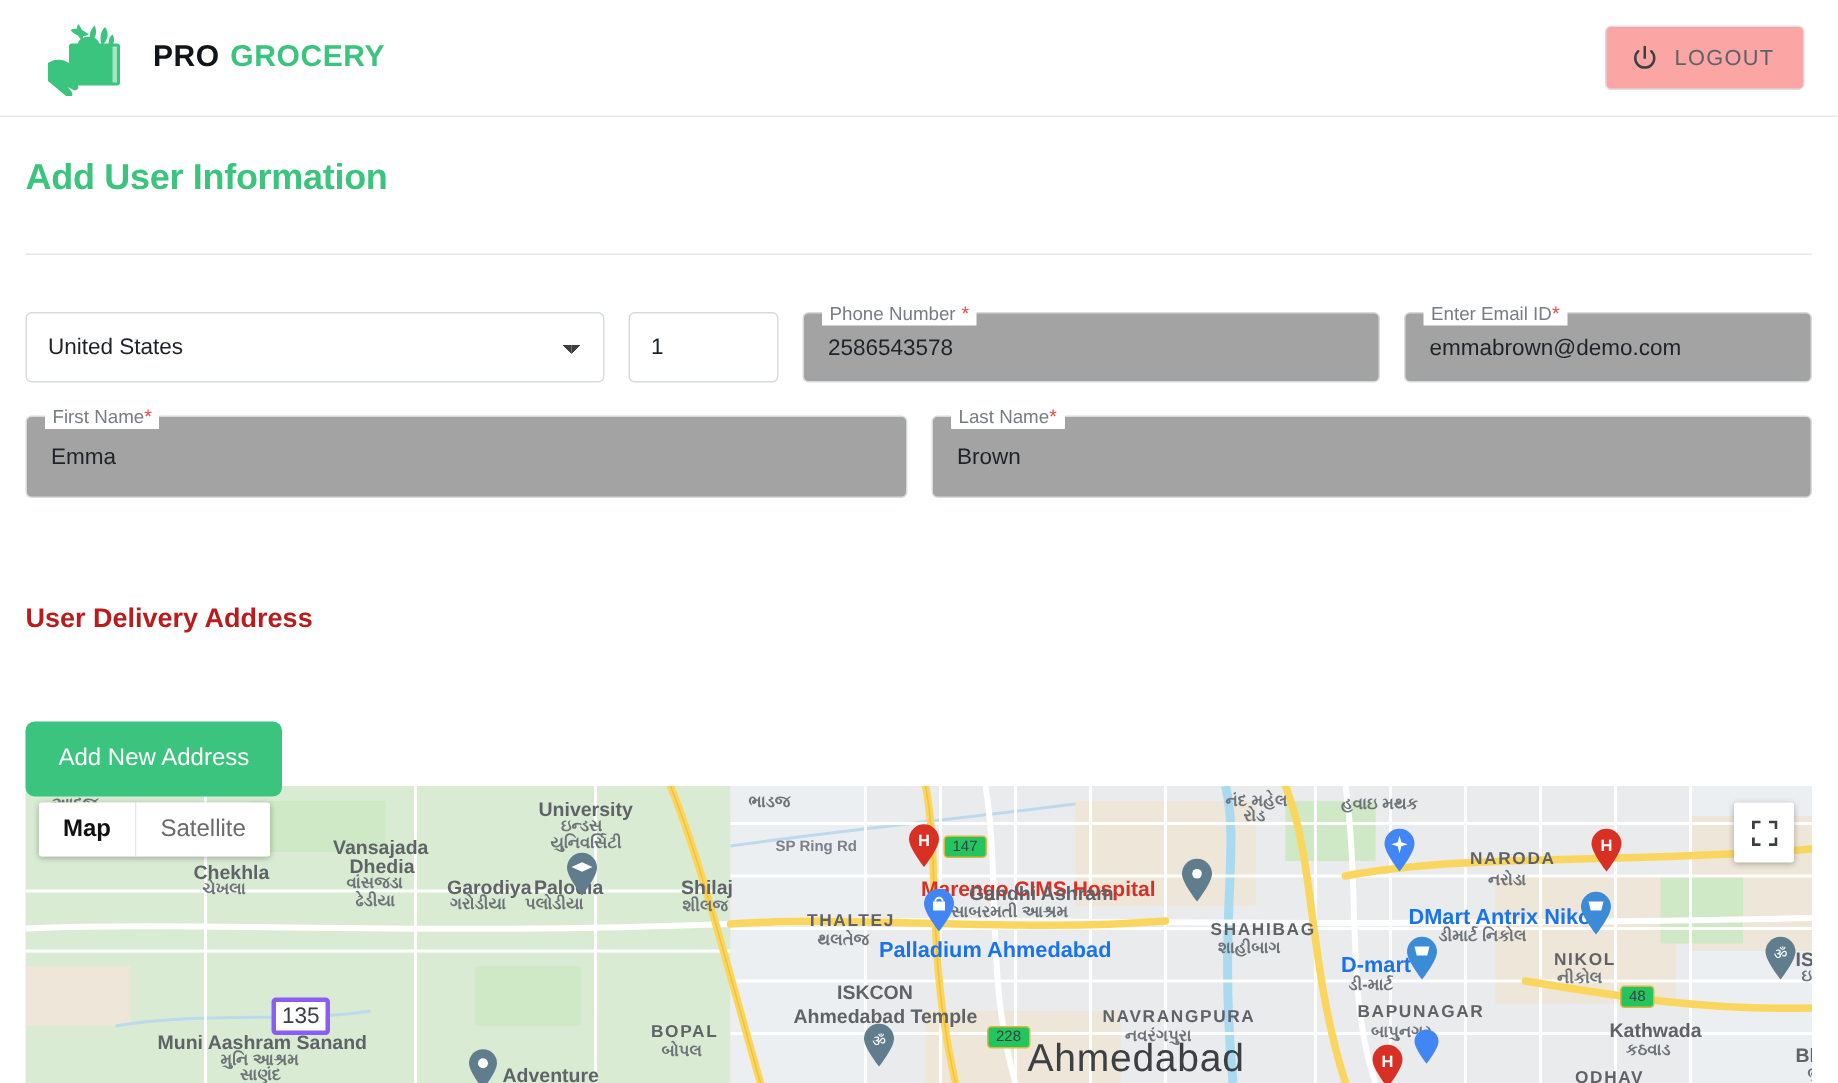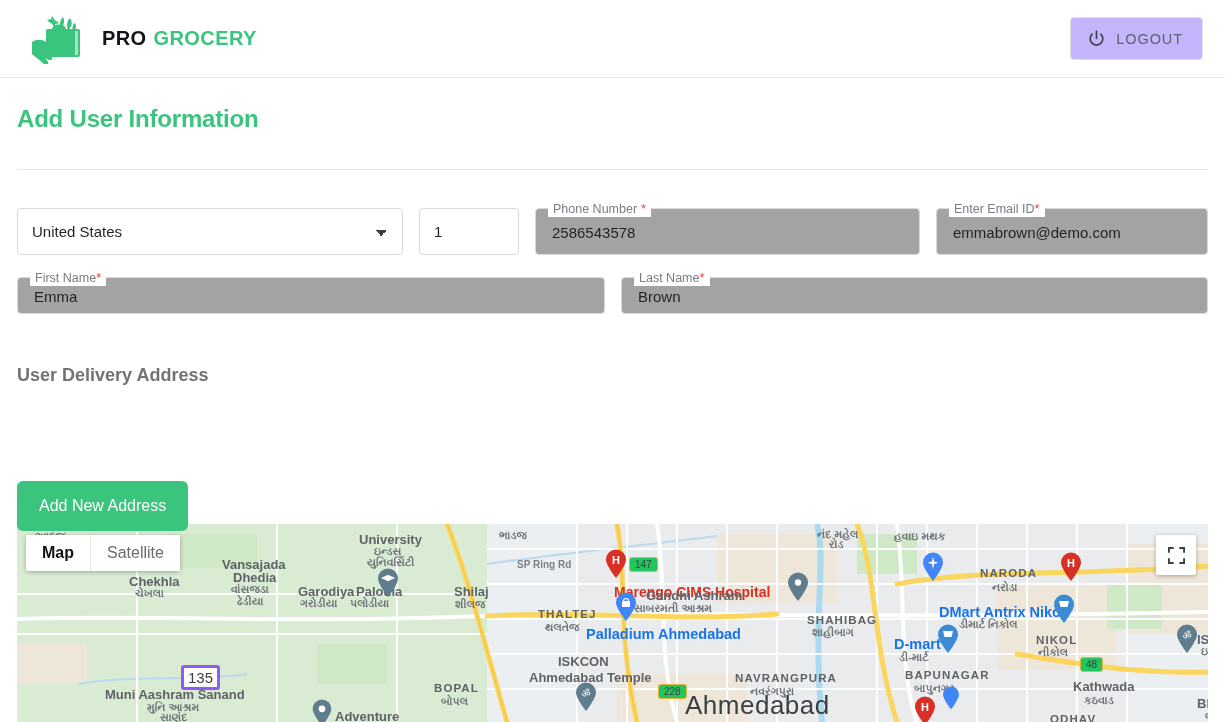--- a/index.html
+++ b/index.html
@@ -26,21 +26,21 @@
   .brand-text {
     font-size: 20px; font-weight: bold; letter-spacing: .4px;
     display: flex; gap: 7px; align-items: baseline;
   }
   .brand-pro { color: #111418; }
   .brand-grocery { color: #3ac47d; }
 
   .logout-btn {
     display: flex; align-items: center; gap: 10px;
     border: 1px solid #dcdfe2;
-    background: #c4b5fd;
+    background: #fca5a5;
     border-radius: 4px;
     padding: 11px 19px 11px 16px;
     cursor: pointer;
     color: #5c6368;
     font-size: 14.5px;
     letter-spacing: .9px;
   }
   .logout-btn svg { display: block; }
 
   
@@ -119,28 +119,28 @@
   .legend-field .legend .req { color: #ef4444; font-size: 13px; }
   .legend-field .legend .req.spaced { margin-left: 4px; }
   .legend-field .val {
     position: absolute;
     left: 16px;
     top: 50%;
     transform: translateY(-50%);
     font-size: 15px;
     color: #1f2328;
   }
-  .tall { height: 37px; }
+  .tall { height: 55px; }
 
   
   .section-title {
     font-size: 18px;
     font-weight: bold;
-    color: #737373;
-    margin-top: 51px;
+    color: #b91c1c;
+    margin-top: 70px;
   }
   .addr-list {
     margin-top: 16px;
     border: 1px solid #dcdfe2;
     border-radius: 4px;
     background: #fff;
     overflow: hidden;
   }
   .addr-row { display: flex; align-items: stretch; height: 51px; }
   .addr-radio-cell {

